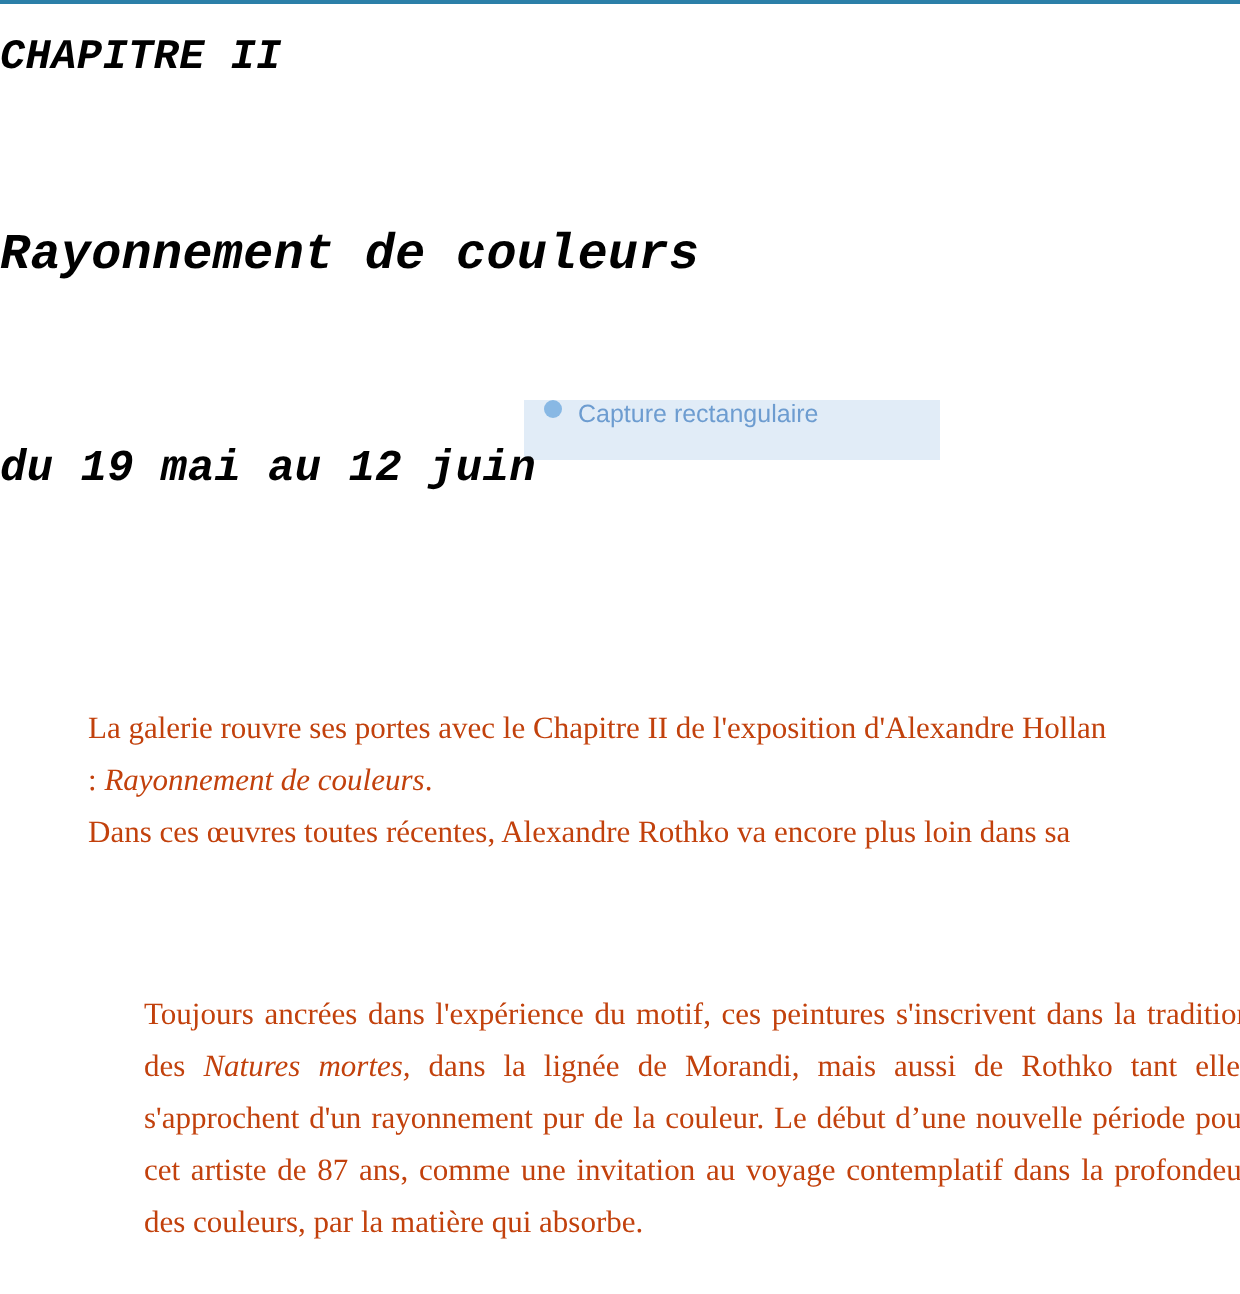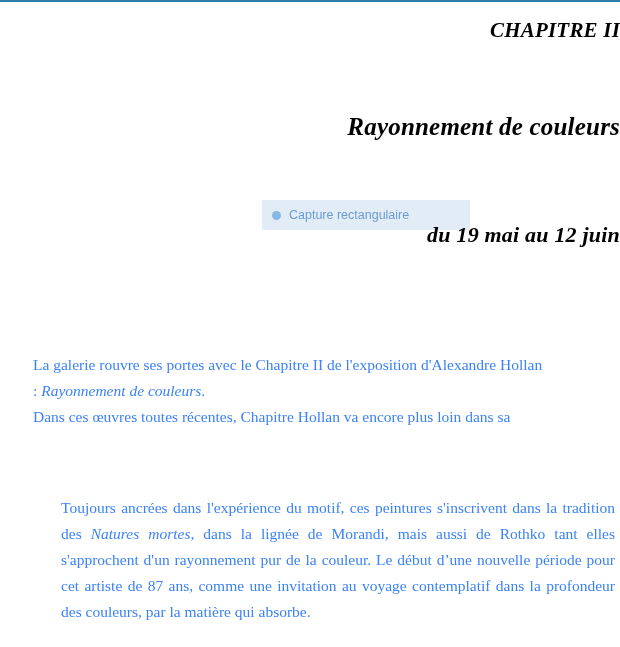--- a/index.html
+++ b/index.html
@@ -23,22 +23,22 @@
     height: 2px;
     background: #2b7fa8;
   }
   .page {
     position: relative;
     width: 620px;
     height: 647px;
     box-sizing: border-box;
   }
   .heading {
-    text-align: right;
-    font-family: Liberation Serif, serif;
+    text-align: left;
+    font-family: Liberation Mono, monospace;
     font-weight: bold;
     font-style: italic;
     color: #000000;
     letter-spacing: 0.2px;
   }
   .h-chapitre {
     position: absolute;
     top: 18px;
     left: 0;
     width: 620px;
@@ -60,47 +60,47 @@
   }
   
   .capture-overlay {
     position: absolute;
     top: 200px;
     left: 262px;
     width: 208px;
     height: 30px;
     background: rgba(90, 150, 210, 0.18);
     display: flex;
-    align-items: center;
+    align-items: flex-start;
     gap: 8px;
     padding-left: 10px;
     box-sizing: border-box;
     pointer-events: none;
   }
   .capture-overlay .dot {
     width: 9px;
     height: 9px;
     border-radius: 50%;
     background: rgba(120, 175, 225, 0.85);
     flex: 0 0 auto;
   }
   .capture-overlay .cap-label {
     font-family: "Liberation Sans", sans-serif;
     font-size: 12.5px;
     color: rgba(70, 130, 195, 0.75);
     white-space: nowrap;
   }
   .body-text {
     position: absolute;
-    left: 33px;
+    left: 44px;
     width: 554px;
     font-size: 15.5px;
     line-height: 26px;
     text-align: justify;
-    color: #3b82f6;
+    color: #c2410c;
   }
   .para-1 { top: 352px; }
   .para-2 { top: 495px; }
   .para-2 { text-align: justify; margin-left: 28px; }
   .it { font-style: italic; }
 </style>
 </head>
 <body>
 
 <div class="page">
@@ -114,20 +114,20 @@
   <div class="capture-overlay">
     <span class="dot"></span>
     <span class="cap-label">Capture rectangulaire</span>
   </div>
 
   <div class="heading h-dates">du 19 mai au 12 juin</div>
 
   <div class="body-text para-1">
     <span>La galerie rouvre ses portes avec le Chapitre II de l'exposition d'Alexandre Hollan</span><br>
     <span>: </span><span class="it">Rayonnement de couleurs</span><span>.</span><br>
-    <span>Dans ces œuvres toutes récentes, Chapitre Hollan va encore plus loin dans sa</span><br>
+    <span>Dans ces œuvres toutes récentes, Alexandre Rothko va encore plus loin dans sa</span><br>
   </div>
 
   <div class="body-text para-2">
     <span>Toujours ancrées dans l'expérience du motif, ces peintures s'inscrivent dans la tradition des </span><span class="it">Natures mortes,</span><span> dans la lignée de Morandi, mais aussi de Rothko tant elles s'approchent d'un rayonnement pur de la   couleur. Le début d’une nouvelle période pour cet artiste de 87 ans,  comme une invitation au voyage contemplatif dans la profondeur des couleurs, par la matière qui absorbe.</span>
   </div>
 
 </div>
 
 </body></html>

